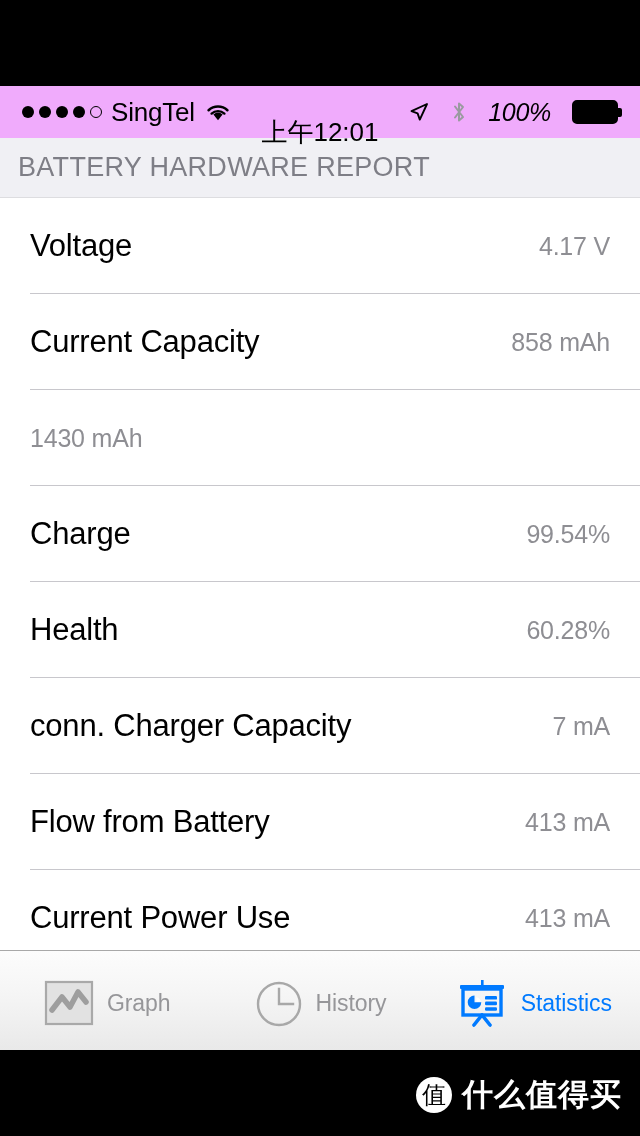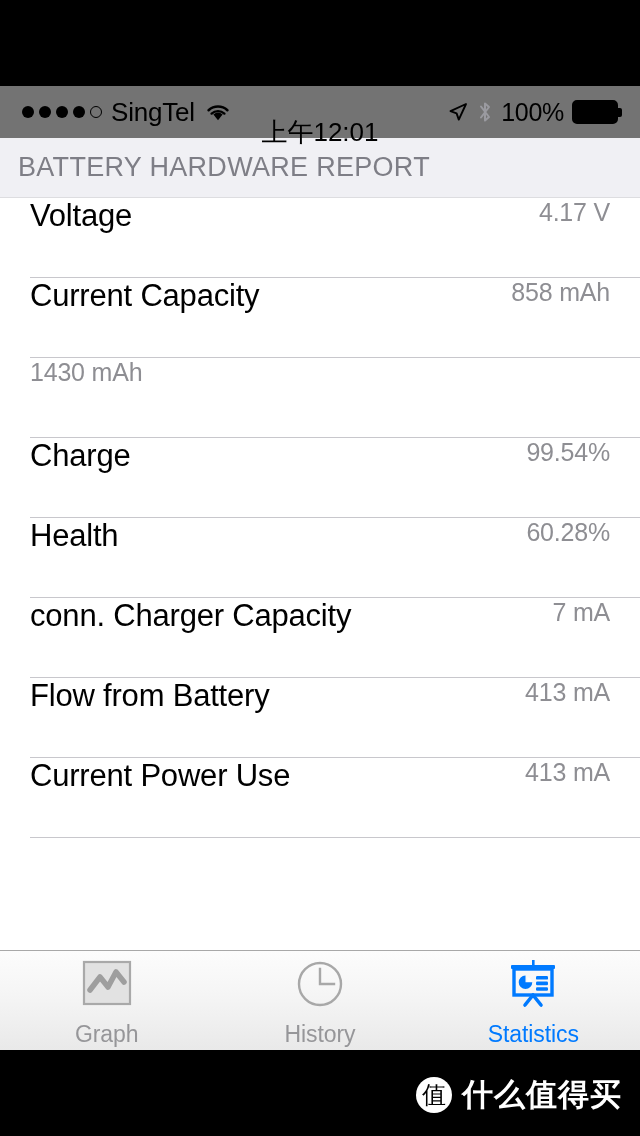--- a/index.html
+++ b/index.html
@@ -41,21 +41,21 @@
     left: 0; top: 86px;
     width: 640px; height: 964px;
     background: #ffffff;
     overflow: hidden;
   }
 
   
   .statusbar {
     position: relative;
     height: 52px;
-    background: #737373;
+    background: #f0abfc;
     display: flex;
     align-items: center;
     box-sizing: border-box;
     padding: 0 18px 0 22px;
   }
   .sb-left {
     display: flex;
     align-items: center;
     gap: 9px;
     flex: 0 0 auto;
@@ -89,23 +89,24 @@
     font-size: 26px;
     font-weight: normal;
     color: #000;
     pointer-events: none;
     margin-top: 40px;
   }
   .sb-right {
     margin-left: auto;
     display: flex;
     align-items: center;
-    gap: 8px;
+    gap: 21px;
     position: relative;
     z-index: 2;
+    font-style: italic;
   }
   .loc-icon { width: 22px; height: 22px; display:block; }
   .bt-icon { width: 16px; height: 24px; display:block; }
   .batt-pct {
     font-size: 25px;
     color: #000;
     letter-spacing: -0.3px;
   }
   .batt-icon {
     position: relative;
@@ -145,23 +146,23 @@
     letter-spacing: 0.3px;
   }
 
   
   .list {
     background: #ffffff;
     position: relative;
   }
   .row {
     position: relative;
-    height: 80px;
-    display: flex;
-    align-items: flex-start;
+    height: 96px;
+    display: flex;
+    align-items: center;
     justify-content: space-between;
     padding: 0 30px 0 30px;
     box-sizing: border-box;
     background: #ffffff;
   }
   .row::after {
     content: "";
     position: absolute;
     left: 30px;
     right: 0;
@@ -196,21 +197,21 @@
     width: 640px;
     height: 100px;
     background: linear-gradient(to bottom, #FCFCFC 0%, #F5F5F5 45%, #E9E9E9 100%);
     border-top: 1px solid #A8A8A8;
     box-sizing: border-box;
     display: flex;
   }
   .tab {
     flex: 1;
     display: flex;
-    flex-direction: column;
+    flex-direction: row;
     align-items: center;
     justify-content: center;
     gap: 12px;
     padding-top: 6px;
   }
   .tab-icon {
     height: 50px;
     display: flex;
     align-items: center;
     justify-content: center;

